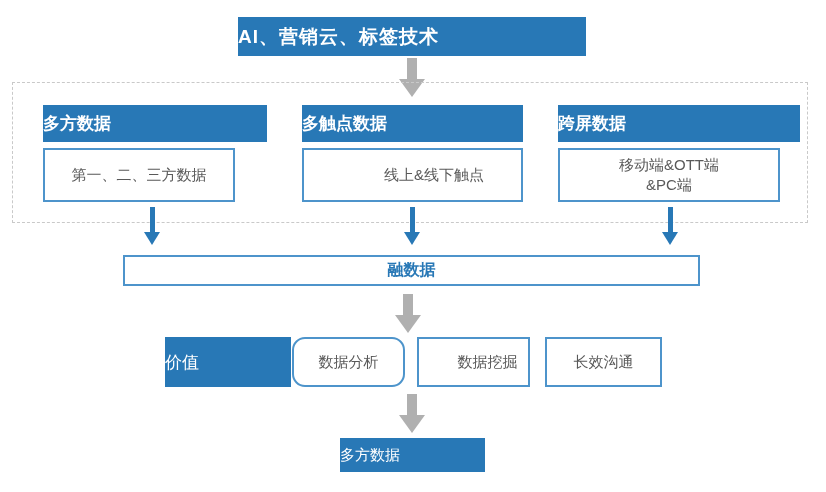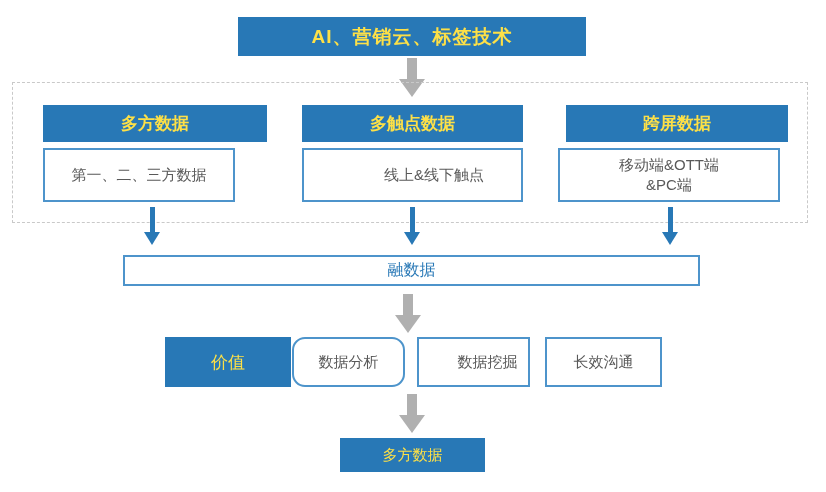--- a/index.html
+++ b/index.html
@@ -20,24 +20,24 @@
     width: 826px;
     height: 492px;
     background: var(--bg);
     overflow: hidden;
   }
   .abs { position: absolute; }
 
   
   .blue-box {
     background: var(--primary-blue);
-    color: #fde047;
+    color: #ffffff;
     display: flex;
     align-items: center;
-    justify-content: center;
+    justify-content: flex-start;
     text-align: center;
   }
   .title-box {
     left: 238px; top: 17px; width: 348px; height: 39px;
     font-size: 19px; font-weight: bold; letter-spacing: 1px;
   }
   
   .outline-box {
     background: #fff;
     border: 2px solid var(--border-blue);
@@ -56,21 +56,21 @@
     left: 12px; top: 82px; width: 796px; height: 141px;
     border: 1px dashed var(--dash-gray);
   }
 
   
   .col-header {
     top: 105px; height: 37px; font-size: 17px; font-weight: bold;
   }
   .col-header.c1 { left: 43px;  width: 224px; }
   .col-header.c2 { left: 302px; width: 221px; }
-  .col-header.c3 { left: 558px; width: 222px; margin-left: 8px; }
+  .col-header.c3 { left: 558px; width: 242px; }
 
   
   .col-detail {
     top: 148px; height: 54px;
   }
   .col-detail.c1 { left: 43px;  width: 192px; }
   .col-detail.c2 { left: 302px; width: 221px; padding-left: 43px; }
   .col-detail.c3 { left: 558px; width: 222px; }
 
   
@@ -99,21 +99,21 @@
   .ba2 { left: 404px; top: 207px; }
   .ba3 { left: 662px; top: 207px; }
 
   
   .fusion-box {
     left: 123px; top: 255px; width: 577px; height: 31px;
     background: #fff;
     border: 2px solid var(--border-blue);
     color: var(--primary-blue);
     font-size: 16px;
-    display: flex; align-items: center; justify-content: center;
+    display: flex; align-items: center; justify-content: center; font-weight: bold;
   }
 
   
   .value-label { left: 165px; top: 337px; width: 126px; height: 50px; font-size: 17px; }
   .value-item  { top: 337px; height: 50px; font-size: 15px; }
   .vi1 { left: 292px; width: 113px; border-radius: 13px; }
   .vi2 { left: 417px; width: 113px; padding-left: 28px; }
   .vi3 { left: 545px; width: 117px; }
 
   

